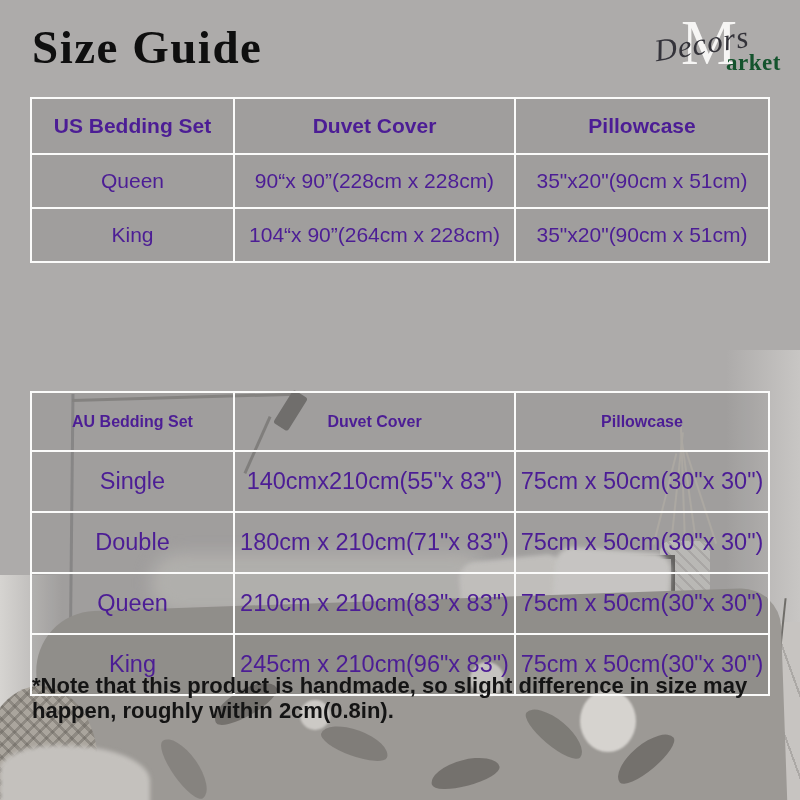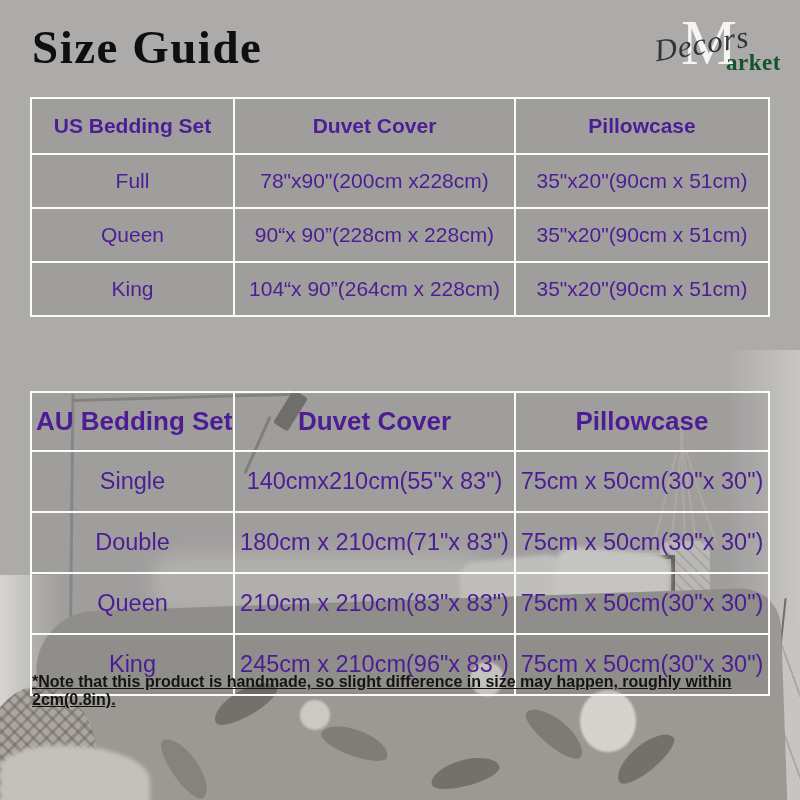--- a/index.html
+++ b/index.html
@@ -96,24 +96,24 @@
   }
   .size-table th,.size-table td{
     border:2px solid #fbfbfa;background:rgba(35,33,32,0.09);
     color:#4c1d95;text-align:center;vertical-align:middle;padding:4px;
     overflow:hidden;white-space:nowrap;
   }
   .t1{top:97px;}
   .t1 th{height:46px;font-size:21px;font-weight:700;}
   .t1 td{height:44px;font-size:21px;font-weight:400;}
   .t2{top:391px;}
-  .t2 th{height:49px;font-size:26px;font-weight:700;}
+  .t2 th{height:49px;font-size:16px;font-weight:700;}
   .t2 td{height:51px;font-size:23.5px;font-weight:400;}
   .notes{position:absolute;left:32px;top:673px;width:748px;z-index:3;color:#141414;}
-  .notes p{margin:0;font-size:16px;font-weight:700;line-height:1.15;letter-spacing:0;text-decoration:underline;}
+  .notes p{margin:0;font-size:22px;font-weight:700;line-height:1.15;letter-spacing:0;}
   .notes p + p{margin-top:11px;}
 </style>
 </head>
 <body>
 
 <div class="canvas">
 
   <div class="scene">
     <div class="wall-light-right"></div>
     <div class="window-light-left"></div>
@@ -176,25 +176,20 @@
       </colgroup>
   <thead>
         <tr>
           <th>US Bedding Set</th>
           <th>Duvet Cover</th>
           <th>Pillowcase</th>
         </tr>
       </thead>
       <tbody>
         <tr>
-          <td>Full</td>
-          <td>78"x90"(200cm x228cm)</td>
-          <td>35"x20"(90cm x 51cm)</td>
-        </tr>
-        <tr>
           <td>Queen</td>
           <td>90“x 90”(228cm x 228cm)</td>
           <td>35"x20"(90cm x 51cm)</td>
         </tr>
         <tr>
           <td>King</td>
           <td>104“x 90”(264cm x 228cm)</td>
           <td>35"x20"(90cm x 51cm)</td>
         </tr>
       </tbody>

